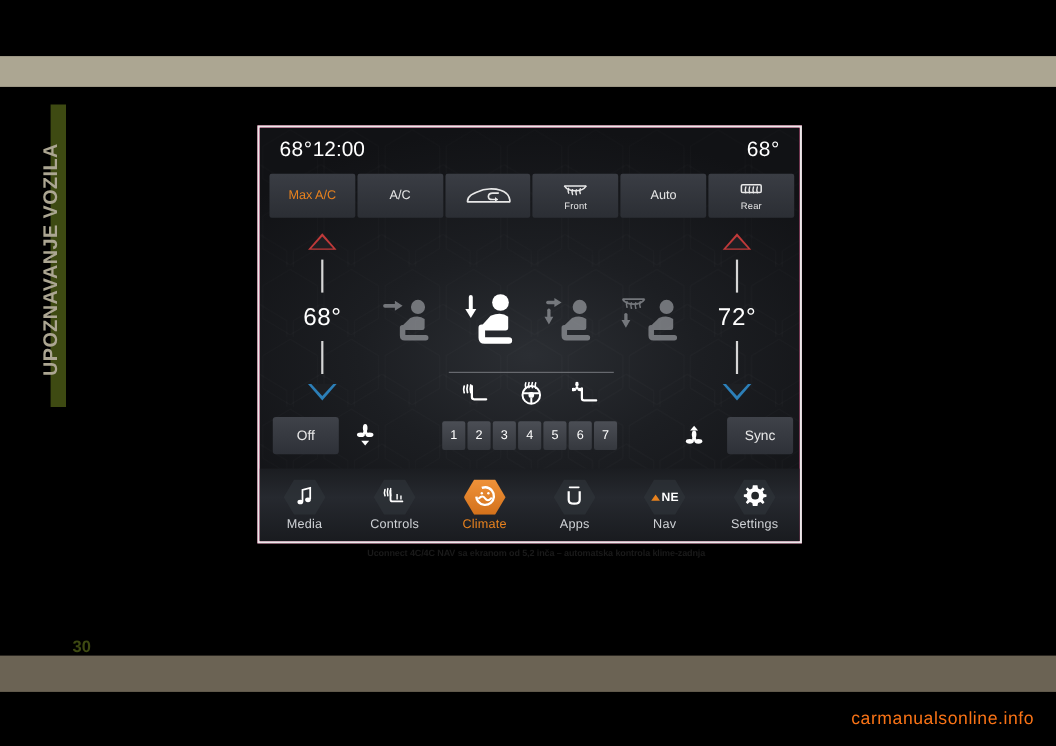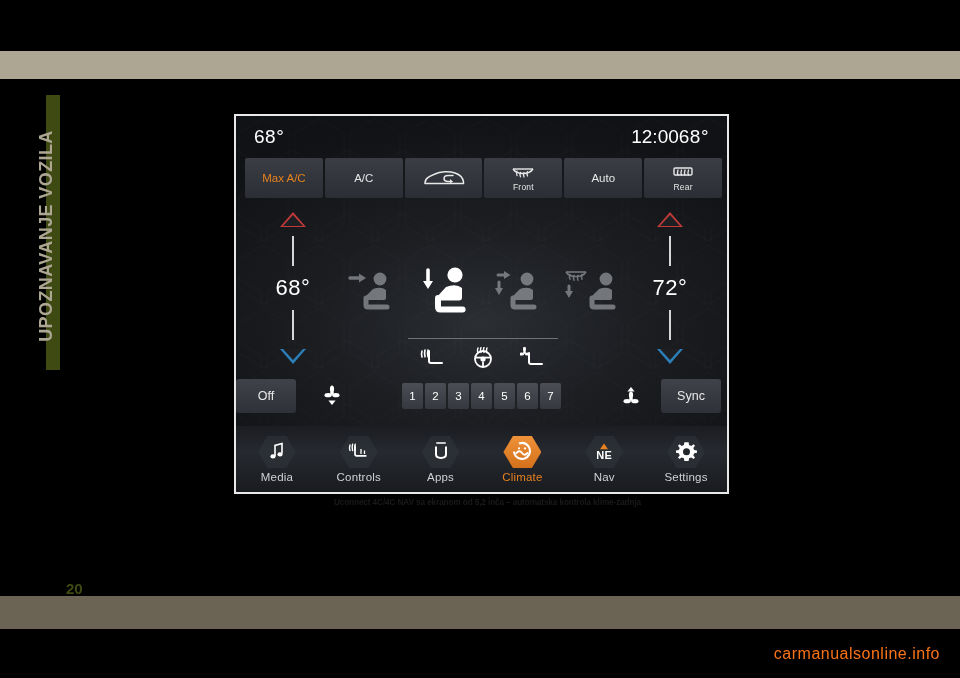--- a/index.html
+++ b/index.html
@@ -78,21 +78,21 @@
   }
 
   
   .status-row {
     position: absolute; left: 0; top: 0; width: 100%; height: 42px;
     display: flex; align-items: center;
     padding: 0 18px;
     color: #fff;
   }
   .status-temp { font-size: 19px; letter-spacing: .5px; }
-  .status-clock { flex: 1; text-align: right; font-size: 19px; }
+  .status-clock { flex: 1; text-align: left; font-size: 19px; }
 
   
   .topbar {
     position: absolute; left: 9px; top: 42px;
     width: 477px; height: 40px;
     display: flex;
     gap: 2px;
   }
   .topbtn {
     flex: 1;
@@ -219,21 +219,21 @@
 </style>
 </head>
 <body>
 
 <div class="band-top"></div>
 <div class="band-bottom"></div>
 
 <div class="sidebar-tab"></div>
 <div class="sidebar-label">UPOZNAVANJE VOZILA</div>
 
-<div class="page-number">20</div>
+<div class="page-number">30</div>
 
 <div class="watermark">carmanualsonline.info</div>
 
 <div class="figure-caption">Uconnect 4C/4C NAV sa ekranom od 5,2 inča – automatska kontrola klime-zadnja</div>
 
 <div class="screen">
   <div class="screen-inner"></div>
 
   <svg class="hexbg" viewBox="0 0 495 380" preserveAspectRatio="none">
     <defs>
@@ -400,21 +400,21 @@
             <ellipse cx="2.9" cy="1.6" rx="2.6" ry="1.5"></ellipse>
             <ellipse cx="-2.9" cy="1.6" rx="2.6" ry="1.5"></ellipse>
             <circle cx="0" cy="0" r="1.4"></circle>
           </g>
         </svg>
       </span>
     </div>
   </div>
 
   <div class="fanrow">
-    <div style="width:72px;display:flex;justify-content:flex-start;">
+    <div style="width:72px;display:flex;justify-content:flex-end;">
       <div class="pillbtn">
         <span>Off</span>
       </div>
     </div>
 
     <div style="width:48px;display:flex;justify-content:center;">
       <span class="fan-glyph">
         <svg width="18" height="22" viewBox="0 0 18 22">
           <g fill="#ffffff" transform="translate(9,8)">
             <ellipse cx="0" cy="-4" rx="2.1" ry="3.6"></ellipse>
@@ -481,54 +481,54 @@
           <span class="hexshape"></span>
         <span>
           <svg width="22" height="20" viewBox="0 0 22 20" style="position:relative">
             <path d="M7 5 l0 8 q0 1.8 1.8 1.8 l9 0" fill="none" stroke="#ffffff" stroke-width="1.7" stroke-linecap="round"></path>
             <path d="M2 4 q-1 2.8 0 5.6 M4.6 3.2 q-1 3.2 0 6.4 M7.2 3.2 q-1 3.2 0 6.4" fill="none" stroke="#ffffff" stroke-width="1.4" stroke-linecap="round"></path>
             <path d="M13 8 l0 5 M16.5 9.5 l0 3.5" stroke="#ffffff" stroke-width="1.3"></path>
           </svg>
         </span>
       </span>
       <span class="navlabel">Controls</span>
-    </div>
-
-    <div class="navitem">
-      <span class="hex">
-          <span class="hexshape"></span>
-        <span>
-          <svg width="18" height="20" viewBox="0 0 18 20" style="position:relative">
-            <path d="M4.8 2 L13.2 2" stroke="#ffffff" stroke-width="1.5" stroke-linecap="round"></path>
-            <path d="M4 5.5 L4 13.5 q0 3.4 5 3.4 q5 0 5-3.4 L14 5.5" fill="none" stroke="#ffffff" stroke-width="2"></path>
-          </svg>
-        </span>
-      </span>
-      <span class="navlabel">Apps</span>
     </div>
 
     <div class="navitem active">
       <span class="hex">
           <span class="hexshape"></span>
         <span>
           <svg width="22" height="22" viewBox="0 0 22 22" style="position:relative">
             <circle cx="11" cy="11" r="8" fill="none" stroke="#ffffff" stroke-width="2.2" stroke-dasharray="30 10" transform="rotate(-40 11 11)"></circle>
             <path d="M5.5 13 q3-3.4 5.5 0 q2.5 3.4 5.5 0" fill="none" stroke="#ffffff" stroke-width="1.9" stroke-linecap="round"></path>
             <circle cx="8" cy="8.4" r="1.1" fill="#ffffff"></circle>
             <circle cx="14" cy="8.4" r="1.1" fill="#ffffff"></circle>
           </svg>
         </span>
       </span>
       <span class="navlabel">Climate</span>
     </div>
 
     <div class="navitem">
       <span class="hex">
           <span class="hexshape"></span>
-        <span style="position:relative;display:flex;flex-direction:column;align-items:center;">
+        <span>
+          <svg width="18" height="20" viewBox="0 0 18 20" style="position:relative">
+            <path d="M4.8 2 L13.2 2" stroke="#ffffff" stroke-width="1.5" stroke-linecap="round"></path>
+            <path d="M4 5.5 L4 13.5 q0 3.4 5 3.4 q5 0 5-3.4 L14 5.5" fill="none" stroke="#ffffff" stroke-width="2"></path>
+          </svg>
+        </span>
+      </span>
+      <span class="navlabel">Apps</span>
+    </div>
+
+    <div class="navitem">
+      <span class="hex">
+          <span class="hexshape"></span>
+        <span style="position:relative;display:flex;align-items:center;">
           <svg width="10" height="7" viewBox="0 0 10 7" style="margin-bottom:-1px">
             <path d="M5 0.5 L9 6.2 L1 6.2 Z" fill="#E8821E"></path>
           </svg>
           <span style="color:#fff;font-size:11px;font-weight:bold;letter-spacing:.3px;">NE</span>
         </span>
       </span>
       <span class="navlabel">Nav</span>
     </div>
 
 

